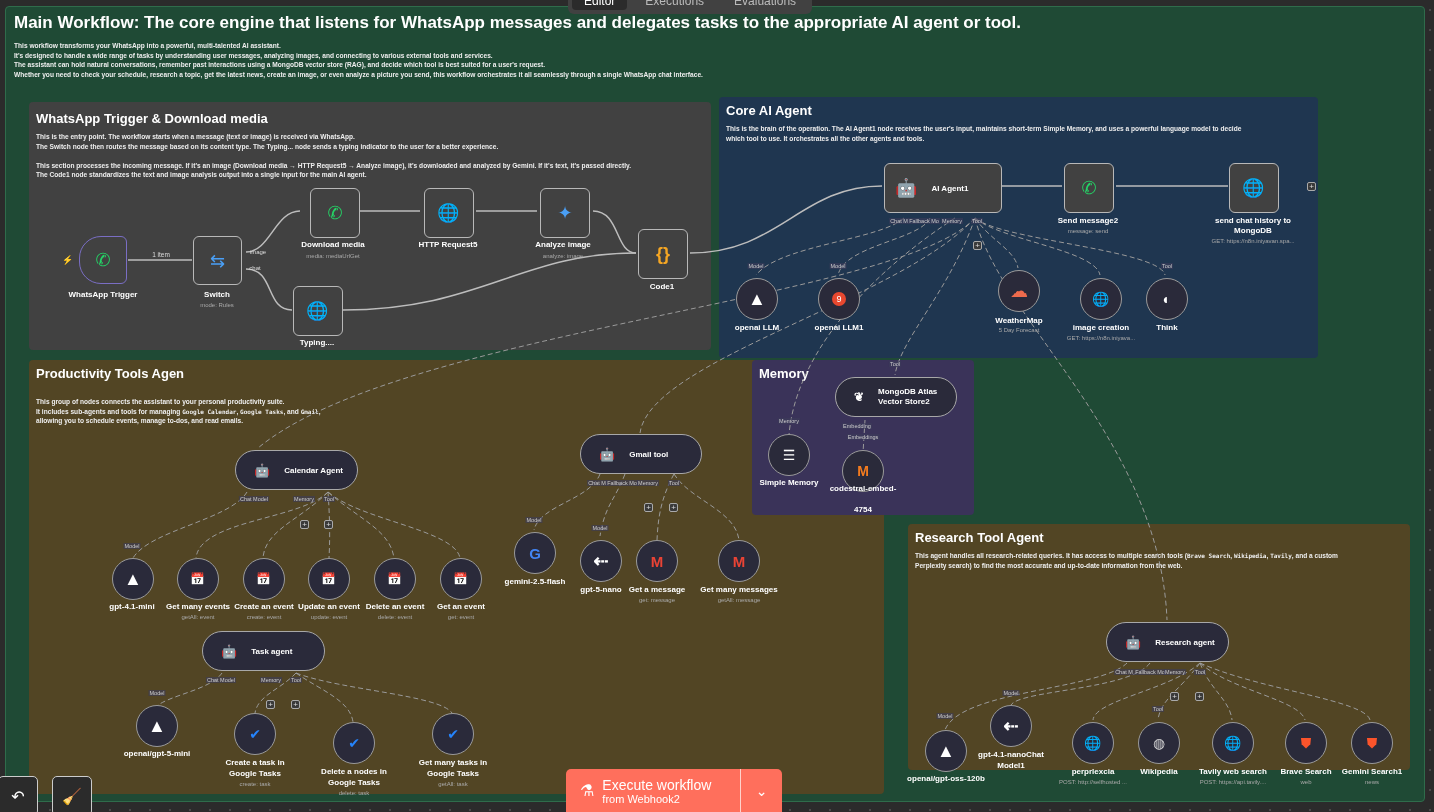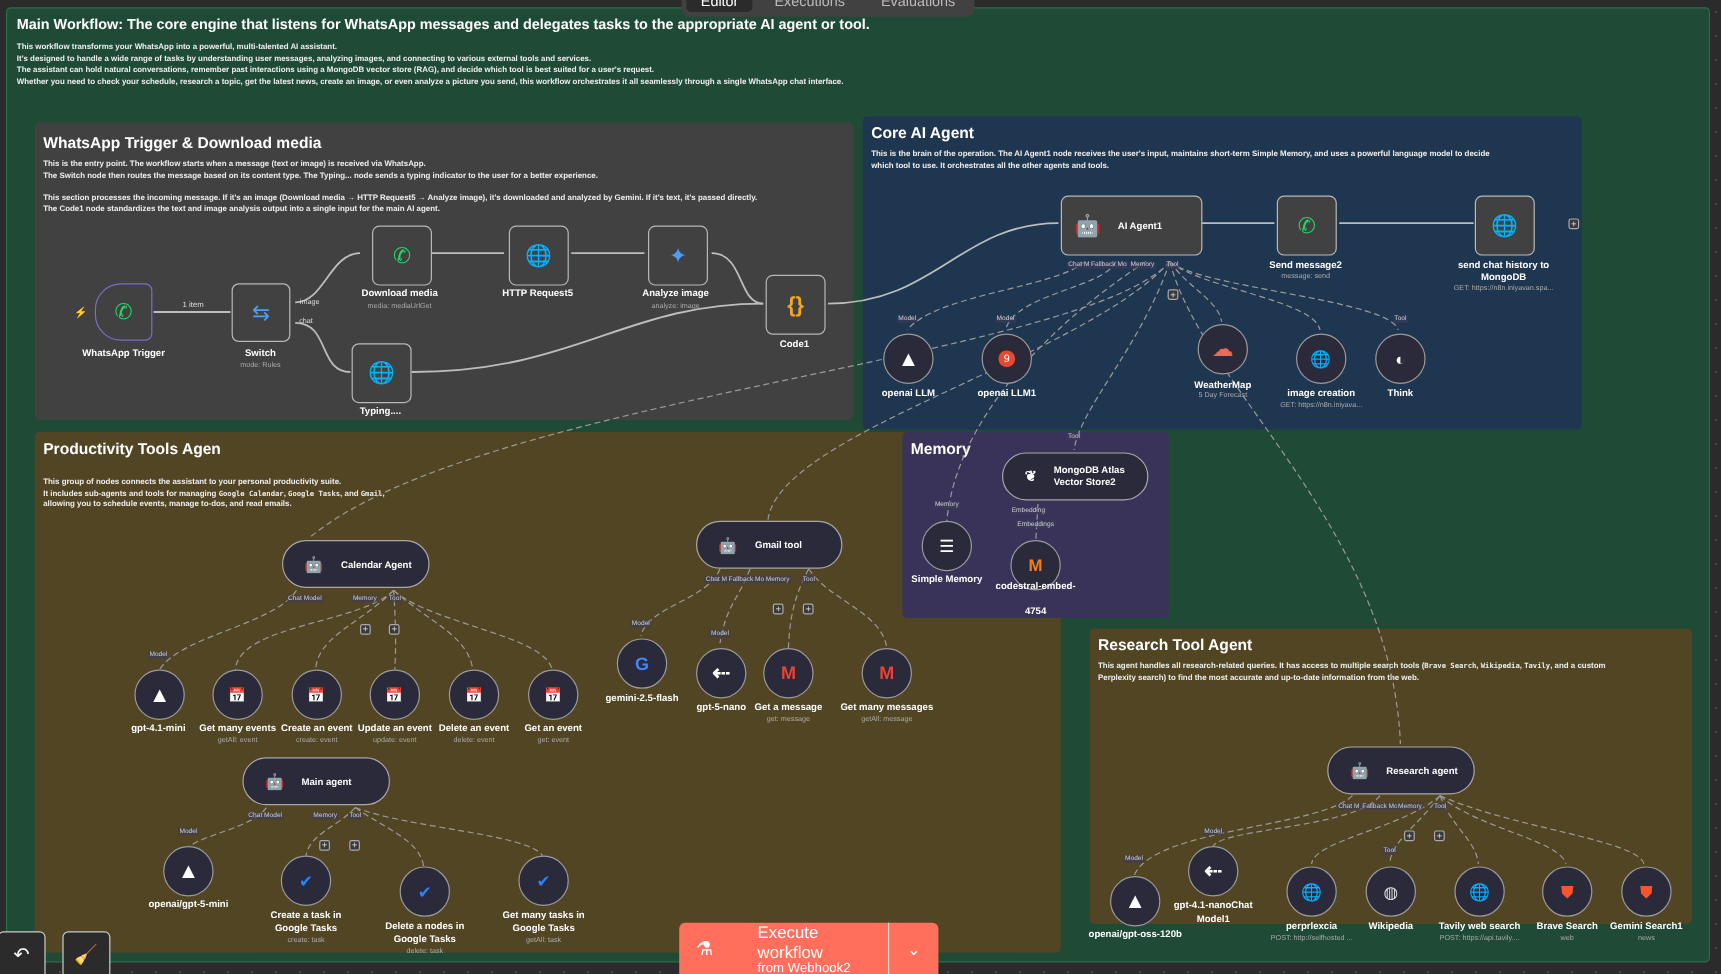--- a/index.html
+++ b/index.html
@@ -6,21 +6,21 @@
   html, body { width: 1434px; height: 812px; overflow: hidden; background: #2b2b2b; font-family: "Liberation Sans", sans-serif; color: #fff; }
   .canvas { position: absolute; left: 0; top: 0; width: 1434px; height: 812px;
     background-color: #2b2b2b;
     background-image: radial-gradient(#4a4a4a 1px, transparent 1px);
     background-size: 20px 20px; }
   .sticky { position: absolute; border-radius: 4px; }
   .sticky h2 { font-size: 13px; font-weight: bold; margin-bottom: 6px; }
   .sticky p { font-size: 6.6px; line-height: 9.5px; font-weight: bold; color: #eee; }
   .sticky code { font-family: "DejaVu Sans Mono", monospace; font-size: 6px; }
   .main-sticky { left: 5px; top: 6px; width: 1420px; height: 796px; background: #1f4a35; border: 1px solid #2f6c4b; padding: 6px 8px; }
-  .main-sticky h1 { font-size: 12px; font-weight: bold; margin-bottom: 8px; }
+  .main-sticky h1 { font-size: 17px; font-weight: bold; margin-bottom: 8px; }
   .wa-sticky { left: 29px; top: 102px; width: 682px; height: 248px; background: #414141; padding: 9px 7px; }
   .core-sticky { left: 719px; top: 97px; width: 599px; height: 261px; background: #1f3650; padding: 6px 7px; }
   .prod-sticky { left: 29px; top: 360px; width: 855px; height: 434px; background: #524524; padding: 6px 7px; }
   .mem-sticky { left: 752px; top: 360px; width: 222px; height: 155px; background: #3a3359; padding: 6px 7px; }
   .res-sticky { left: 908px; top: 524px; width: 502px; height: 246px; background: #524524; padding: 6px 7px; }
 
   .tabs { position: absolute; left: 568px; top: -14px; height: 28px; background: #414141; border-radius: 6px; display: flex; align-items: flex-end; padding: 0 4px 4px 4px; gap: 6px; z-index: 20; }
   .tab { font-size: 12px; color: #bbb; padding: 2px 12px; border-radius: 4px; }
   .tab.active { background: #2b2b2b; color: #fff; }
 
@@ -32,21 +32,21 @@
   .pill { height: 40px; background: #2a2a3a; border: 1.5px solid #a8a8a8; border-radius: 20px; display: flex; align-items: center; padding-left: 18px; gap: 14px; font-size: 8px; font-weight: bold; }
   .agentbox { width: 118px; height: 50px; background: #414141; border: 1.5px solid #b8b8b8; border-radius: 6px; display: flex; align-items: center; padding-left: 10px; gap: 14px; font-size: 8px; font-weight: bold; }
   .lbl { position: absolute; font-size: 8px; font-weight: bold; text-align: center; white-space: nowrap; line-height: 10px; transform: translateX(-50%); }
   .sub { position: absolute; font-size: 6px; color: #aaa; text-align: center; white-space: nowrap; transform: translateX(-50%); }
   .port { position: absolute; font-size: 5.5px; color: #ccc; background: rgba(60,60,90,0.6); white-space: nowrap; transform: translateX(-50%); padding: 0 1px; }
   .plus { position: absolute; width: 9px; height: 9px; border: 1px solid #aaa; background: #3a3a3a; border-radius: 2px; font-size: 8px; line-height: 7px; text-align: center; color: #ddd; }
   .ico { font-size: 18px; line-height: 1; }
 
   .exec-btn { position: absolute; left: 566px; top: 769px; width: 216px; height: 43px; background: #ff6f5c; border-radius: 5px 5px 0 0; display: flex; align-items: stretch; z-index: 30; }
   .exec-main { display: flex; align-items: center; gap: 8px; padding-left: 14px; width: 175px; border-right: 1px solid #ffd2cb; }
-  .exec-text { display: flex; flex-direction: column; margin-left: 29px; }
+  .exec-text { display: flex; flex-direction: column; }
   .exec-title { font-size: 14px; }
   .exec-sub { font-size: 11px; }
   .exec-drop { flex: 1; display: flex; align-items: center; justify-content: center; font-size: 14px; }
   .corner-btn { position: absolute; top: 776px; width: 40px; height: 40px; border: 1px solid #ccc; border-radius: 5px; background: #2b2b2b; display: flex; align-items: center; justify-content: center; font-size: 16px; z-index: 30; }
 </style>
 </head>
 <body>
 
 <div class="canvas">
 
@@ -301,21 +301,21 @@
   <div class="sub" style="left:395px;top:614px">delete: event</div>
 
   <div class="node circle" style="left:440px;top:558px">
       <span class="ico" style="color:#4285f4;font-size:12px">📅</span>
     </div>
   <div class="lbl" style="left:461px;top:602px">Get an event</div>
   <div class="sub" style="left:461px;top:614px">get: event</div>
 
   <div class="node pill" style="left:202px;top:631px;width:123px">
       <span class="ico" style="font-size:13px">🤖</span>
-      <span>Main agent</span>
+      <span>Task agent</span>
     </div>
   <div class="port" style="left:221px;top:677px">Chat Model</div>
   <div class="port" style="left:271px;top:677px">Memory</div>
   <div class="port" style="left:296px;top:677px">Tool</div>
   <div class="plus" style="left:266px;top:700px">+</div>
   <div class="plus" style="left:291px;top:700px">+</div>
 
   <div class="port" style="left:157px;top:690px">Model</div>
   <div class="node circle" style="left:136px;top:705px">
       <span class="ico">▲</span>

